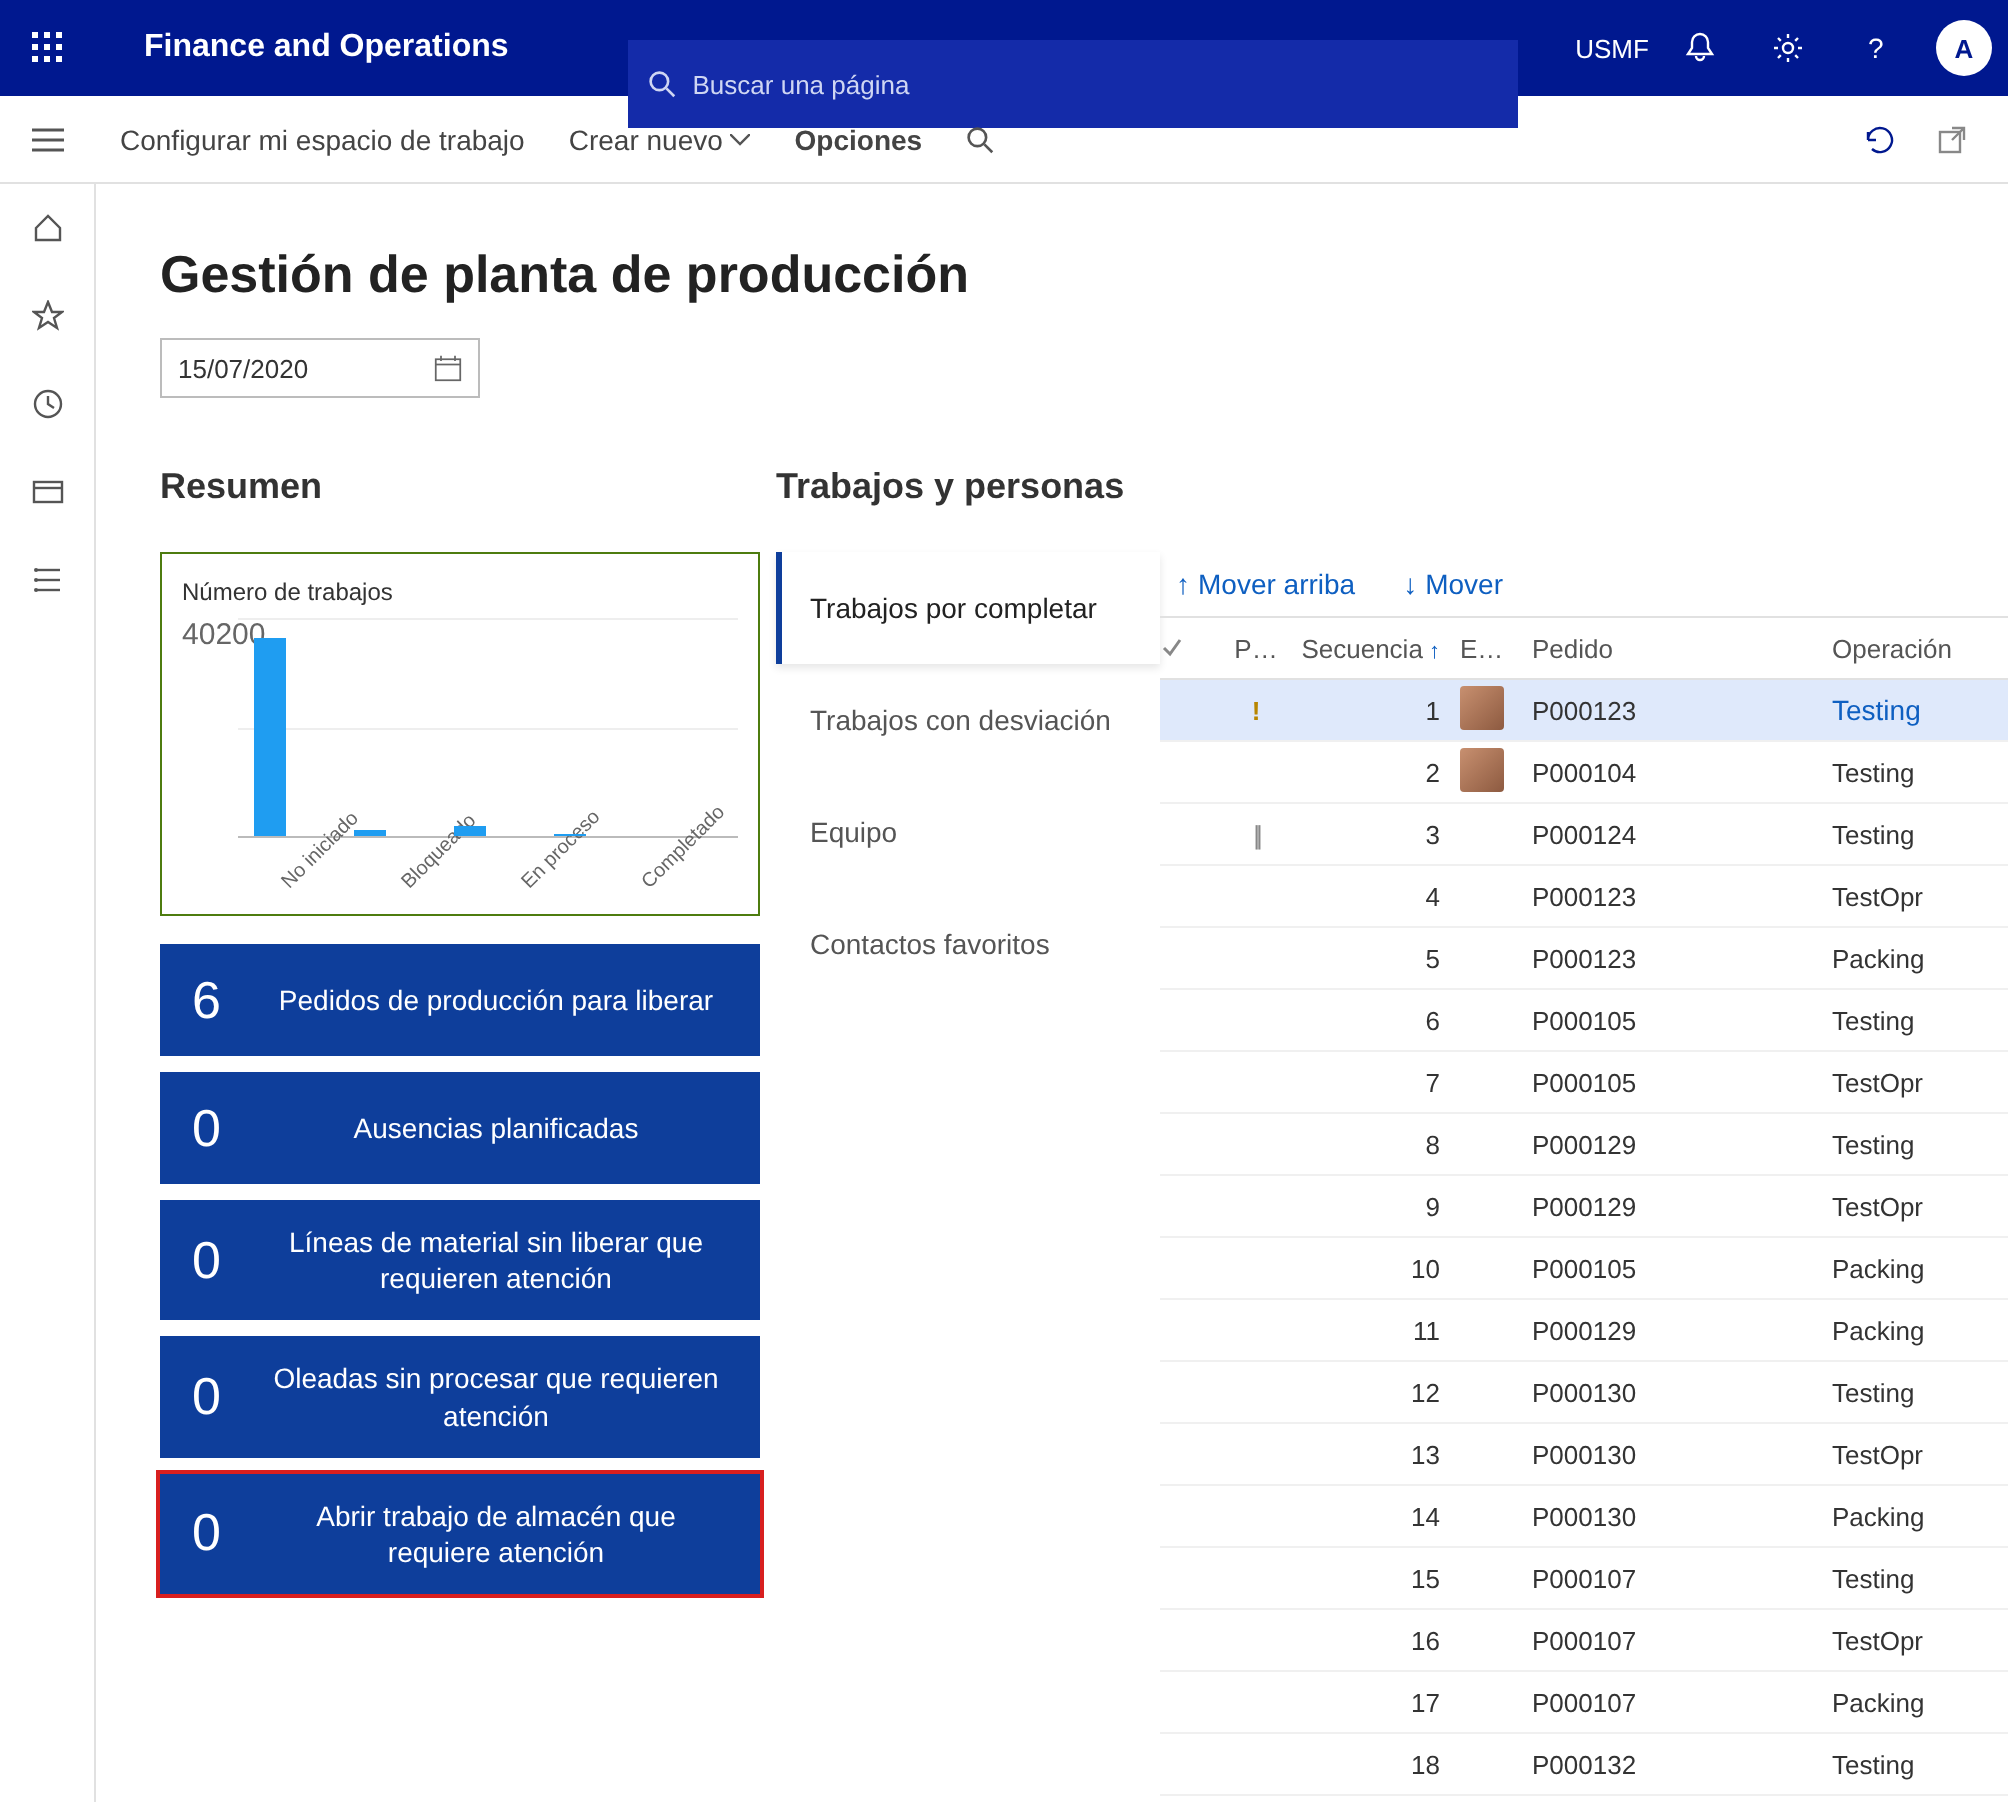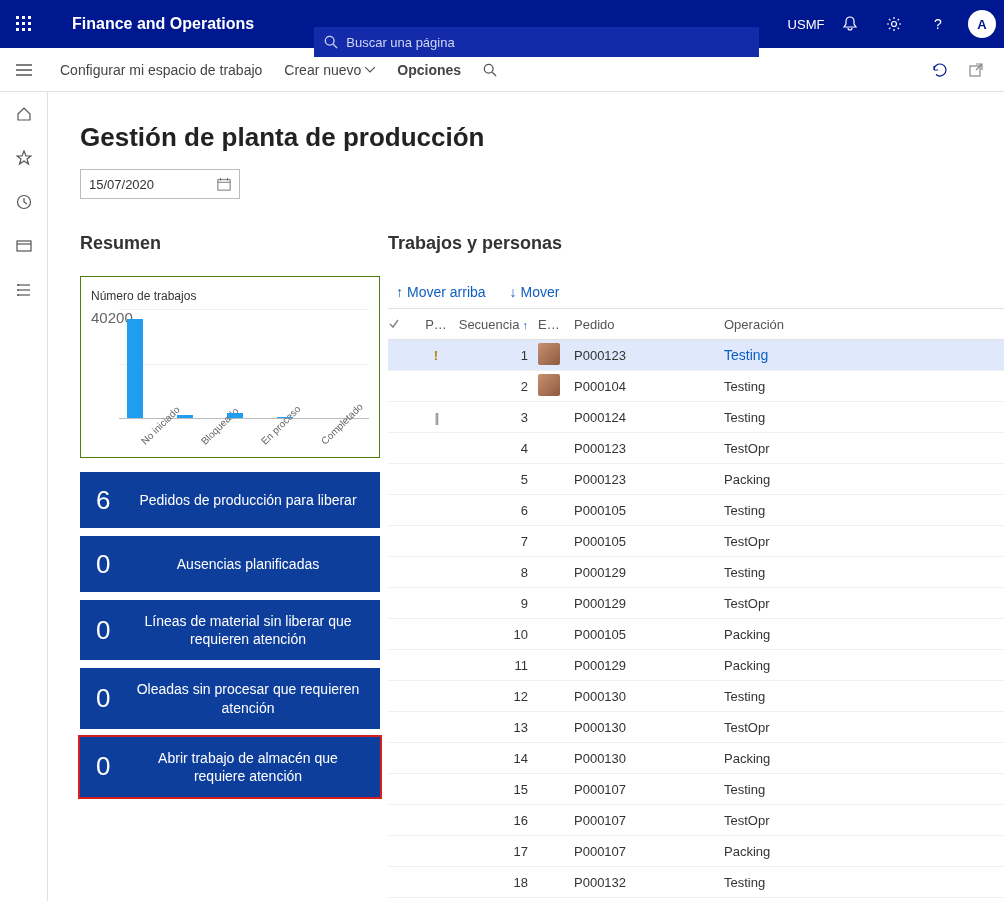--- a/index.html
+++ b/index.html
@@ -2,21 +2,21 @@
 <html><head>
 <meta charset="utf-8">
 <style>
 * { box-sizing: border-box; margin: 0; padding: 0; font-family: "Segoe UI", Arial, sans-serif; }
 body { background: #fff; width: 1004px; height: 901px; overflow: hidden; color: #333; font-size: 13px; }
 
 
 .topnav { height: 48px; background: #00188f; color: #fff; display: flex; align-items: center; }
 .waffle { width: 48px; height: 48px; display: flex; align-items: center; justify-content: center; cursor: pointer; }
 .app-title { font-size: 16px; font-weight: 600; margin-left: 24px; }
-.searchbox { margin-left: 60px; width: 445px; height: 30px; background: #142ba9; display: flex; align-items: center; padding: 0 10px; margin-top: 36px; }
+.searchbox { margin-left: 60px; width: 445px; height: 44px; background: #142ba9; display: flex; align-items: center; padding: 0 10px; margin-top: 36px; }
 .searchbox input { background: transparent; border: none; color: #fff; flex: 1; font-size: 13px; outline: none; }
 .searchbox input::placeholder { color: #cfd6f3; }
 .top-fill { flex: 1; }
 .top-right { display: flex; align-items: center; height: 48px; }
 .top-right > div { width: 44px; height: 48px; display: flex; align-items: center; justify-content: center; cursor: pointer; }
 .company { width: auto; padding: 0 12px; font-size: 13px; }
 .avatar-circle { width: 28px; height: 28px; border-radius: 50%; background: #fff; color: #00188f; display: flex; align-items: center; justify-content: center; font-weight: 600; }
 
 
 .actionbar { height: 44px; border-bottom: 1px solid #e1e1e1; display: flex; align-items: center; padding-left: 60px; color: #444; font-size: 14px; position: relative; }
@@ -267,20 +267,26 @@
           <div class="tile highlight">
             <div class="num">0</div>
             <div class="lbl">Abrir trabajo de almacén que requiere atención</div>
           </div>
         </div>
     </div>
 
     <div class="col-right">
       <h2>Trabajos y personas</h2>
       <div class="tabs-row">
+        <div class="tablist" id="tablist">
+            <div class="tab active">Trabajos por completar</div>
+            <div class="tab">Trabajos con desviación</div>
+            <div class="tab">Equipo</div>
+            <div class="tab">Contactos favoritos</div>
+          </div>
         <div class="table-area">
           <div class="filterrow">
             <div class="link">
                 <span>↑</span>
                 <span>Mover arriba</span>
               </div>
             <div class="link">
                 <span>↓</span>
                 <span>Mover</span>
               </div>

